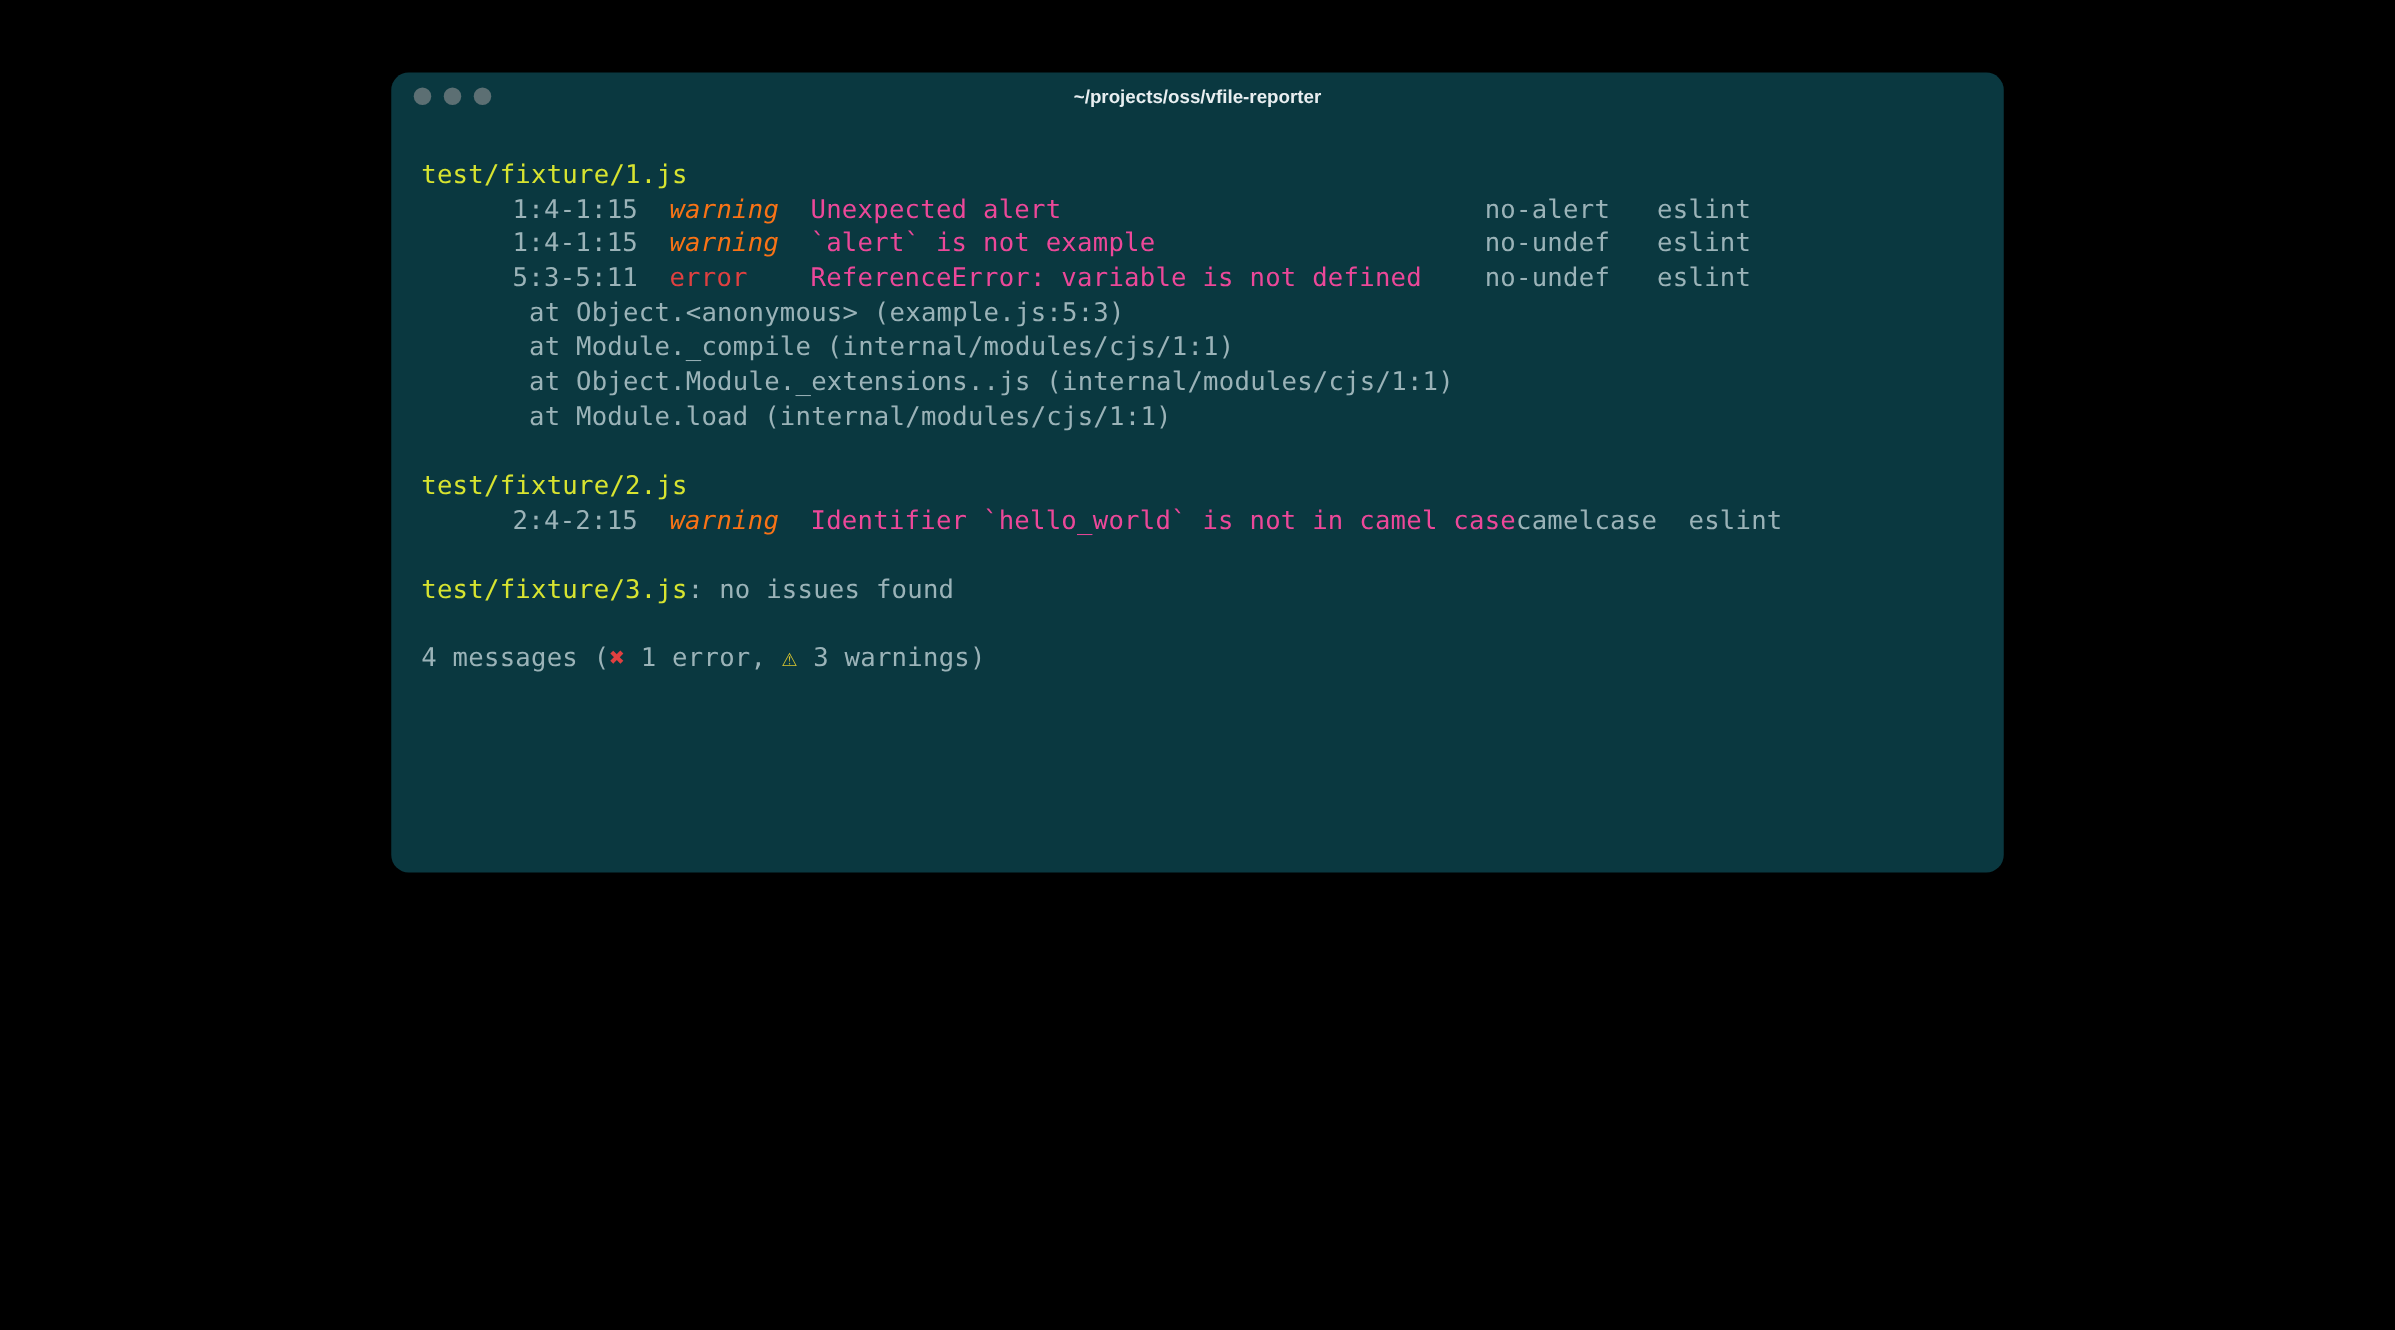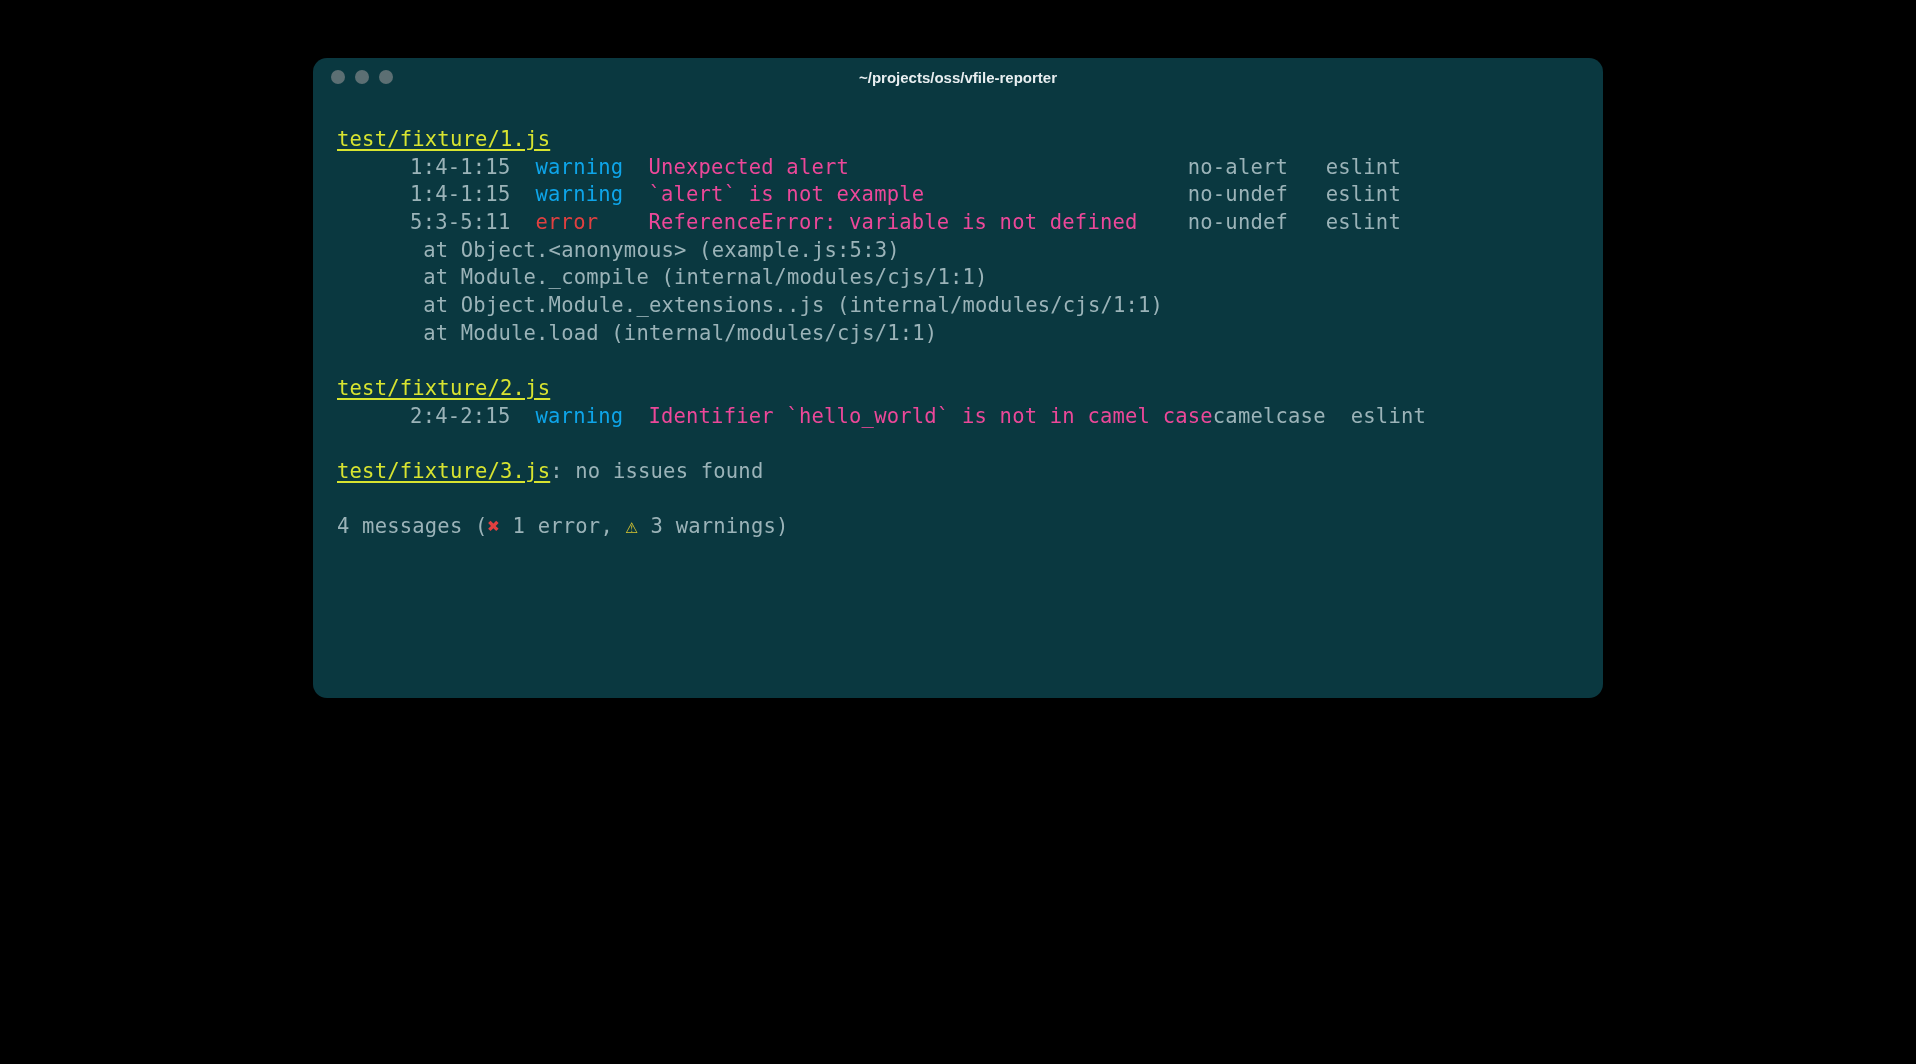--- a/index.html
+++ b/index.html
@@ -56,30 +56,30 @@
     .terminal-body {
       padding: 30px 24px 24px 24px;
       font-size: 20.5px;
       line-height: 1.35;
       color: #9bb3b8;
       white-space: pre;
       letter-spacing: 0.2px;
     }
     .file-path {
       color: #d8e430;
-      text-decoration: underline;
       text-decoration-color: #d8e430;
       text-underline-offset: 3px;
     }
     .location {
       color: #9bb3b8;
       margin-left: 48px;
     }
     .severity-warning {
-      color: #0ea5e9;
+      color: #f97316;
+      font-style: italic;
     }
     .severity-error {
       color: #e04040;
     }
     .message-text {
       color: #ec4899;
     }
     .rule-id {
       color: #9bb3b8;
     }

